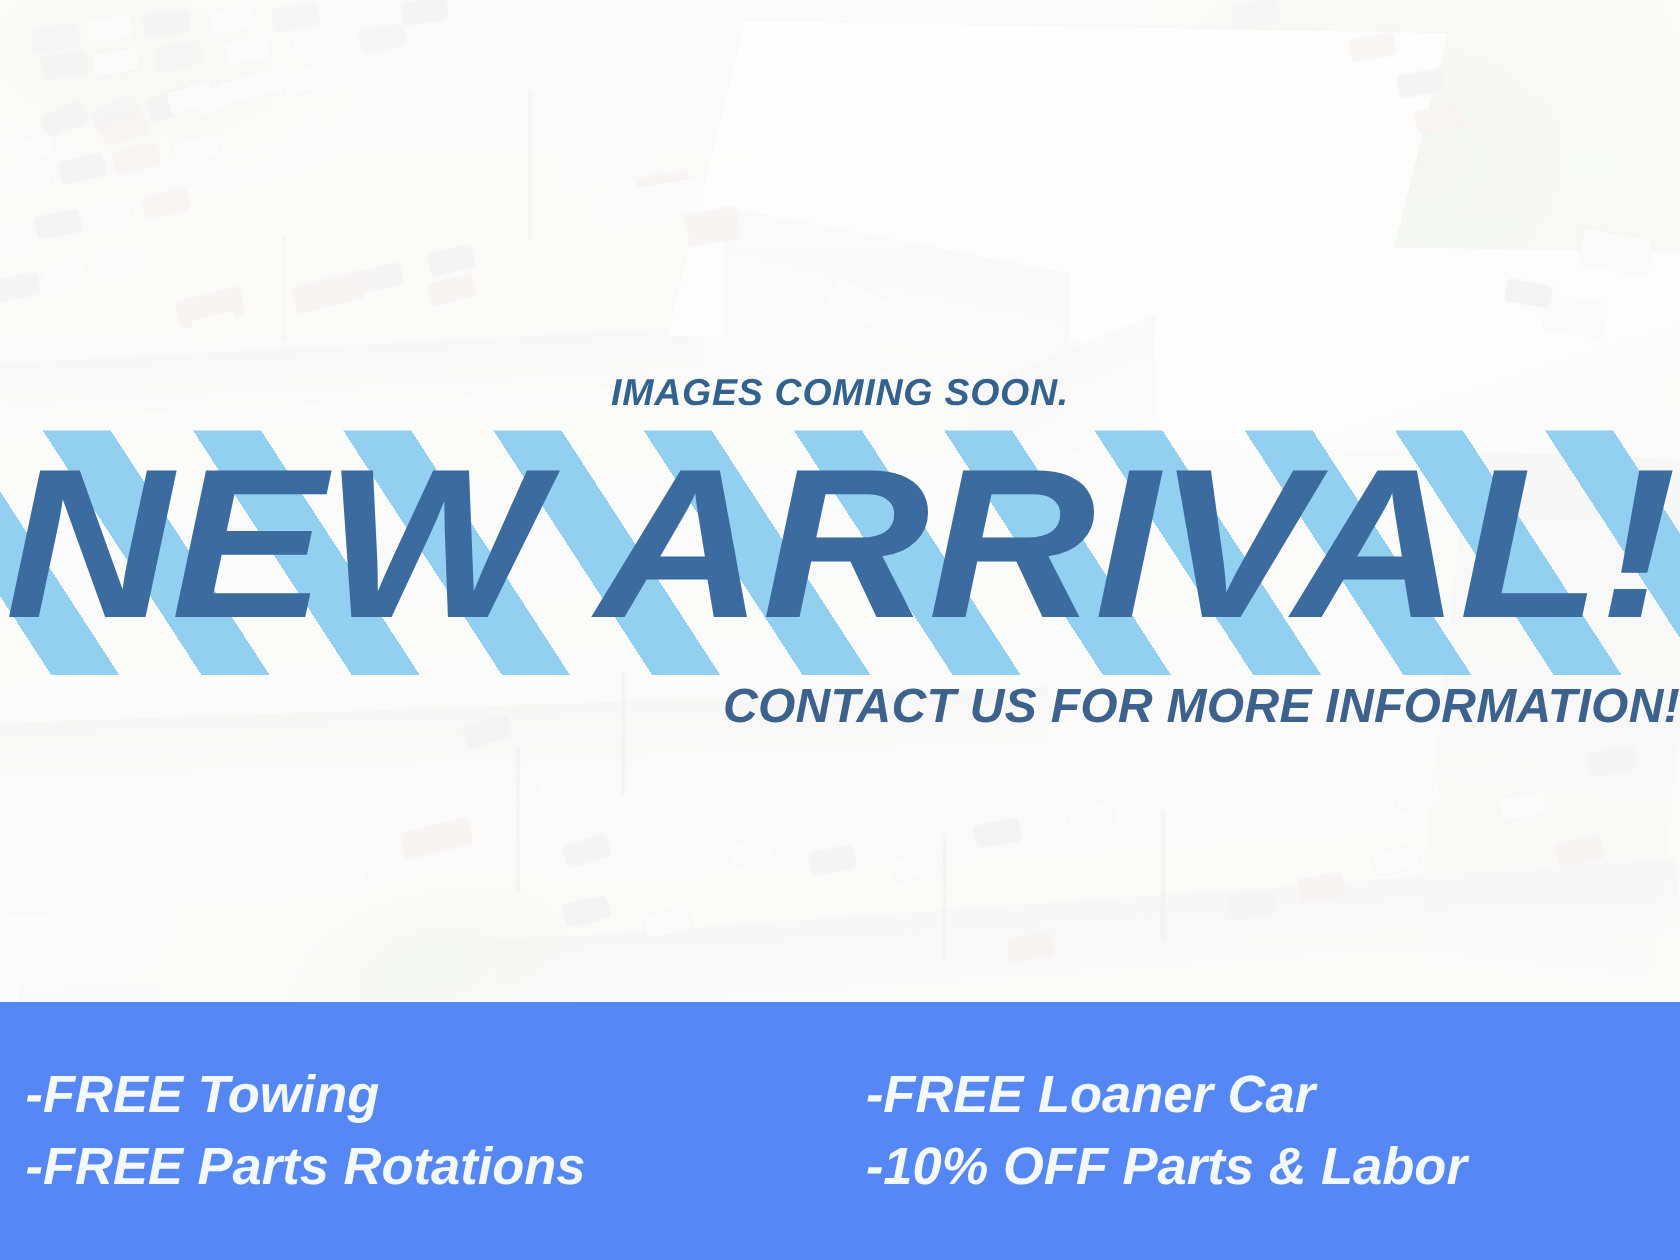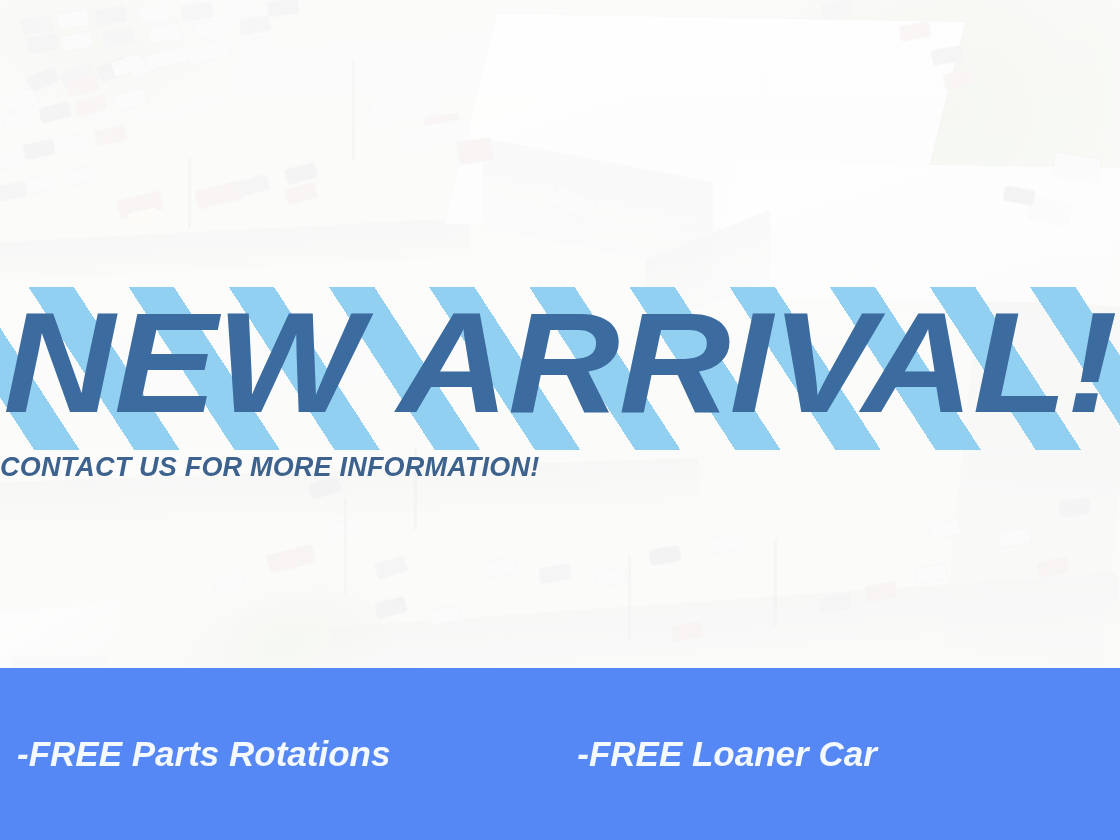--- a/index.html
+++ b/index.html
@@ -158,22 +158,22 @@
     letter-spacing:-1px;
     color:#3b6b9f;
     white-space:nowrap;
     transform:scaleX(1.09);
     transform-origin:50% 50%;
     font-family:"Liberation Sans", sans-serif;
   }
   .subline{
     position:absolute;
     left:0; right:0; top:452px;
-    text-align:left;
-    font-size:27px;
+    text-align:right;
+    font-size:32px;
     font-weight:bold;
     font-style:italic;
     letter-spacing:.2px;
     color:#3c628d;
     font-family:"Liberation Sans", sans-serif;
   }
 
   
   .perks{
     position:absolute;
@@ -321,25 +321,28 @@
     <div style="position:absolute;left:344px;top:498px;width:3px;height:96px;background:rgba(150,152,150,.26);"></div>
 
     <div class="wash"></div>
     <div class="wash2"></div>
   </div>
 
   <div class="stripe-band">
     <div class="fill"></div>
   </div>
 
+  <div class="kicker">IMAGES COMING SOON.</div>
   <div class="headline">NEW ARRIVAL!</div>
   <div class="subline">CONTACT US FOR MORE INFORMATION!</div>
 
   <div class="perks">
     <div class="col col-left">
+      <div class="perk">-FREE Towing</div>
       <div class="perk">-FREE Parts Rotations</div>
     </div>
     <div class="col col-right">
       <div class="perk">-FREE Loaner Car</div>
+      <div class="perk">-10% OFF Parts &amp; Labor</div>
     </div>
   </div>
 
 </div>
 
 </body></html>

